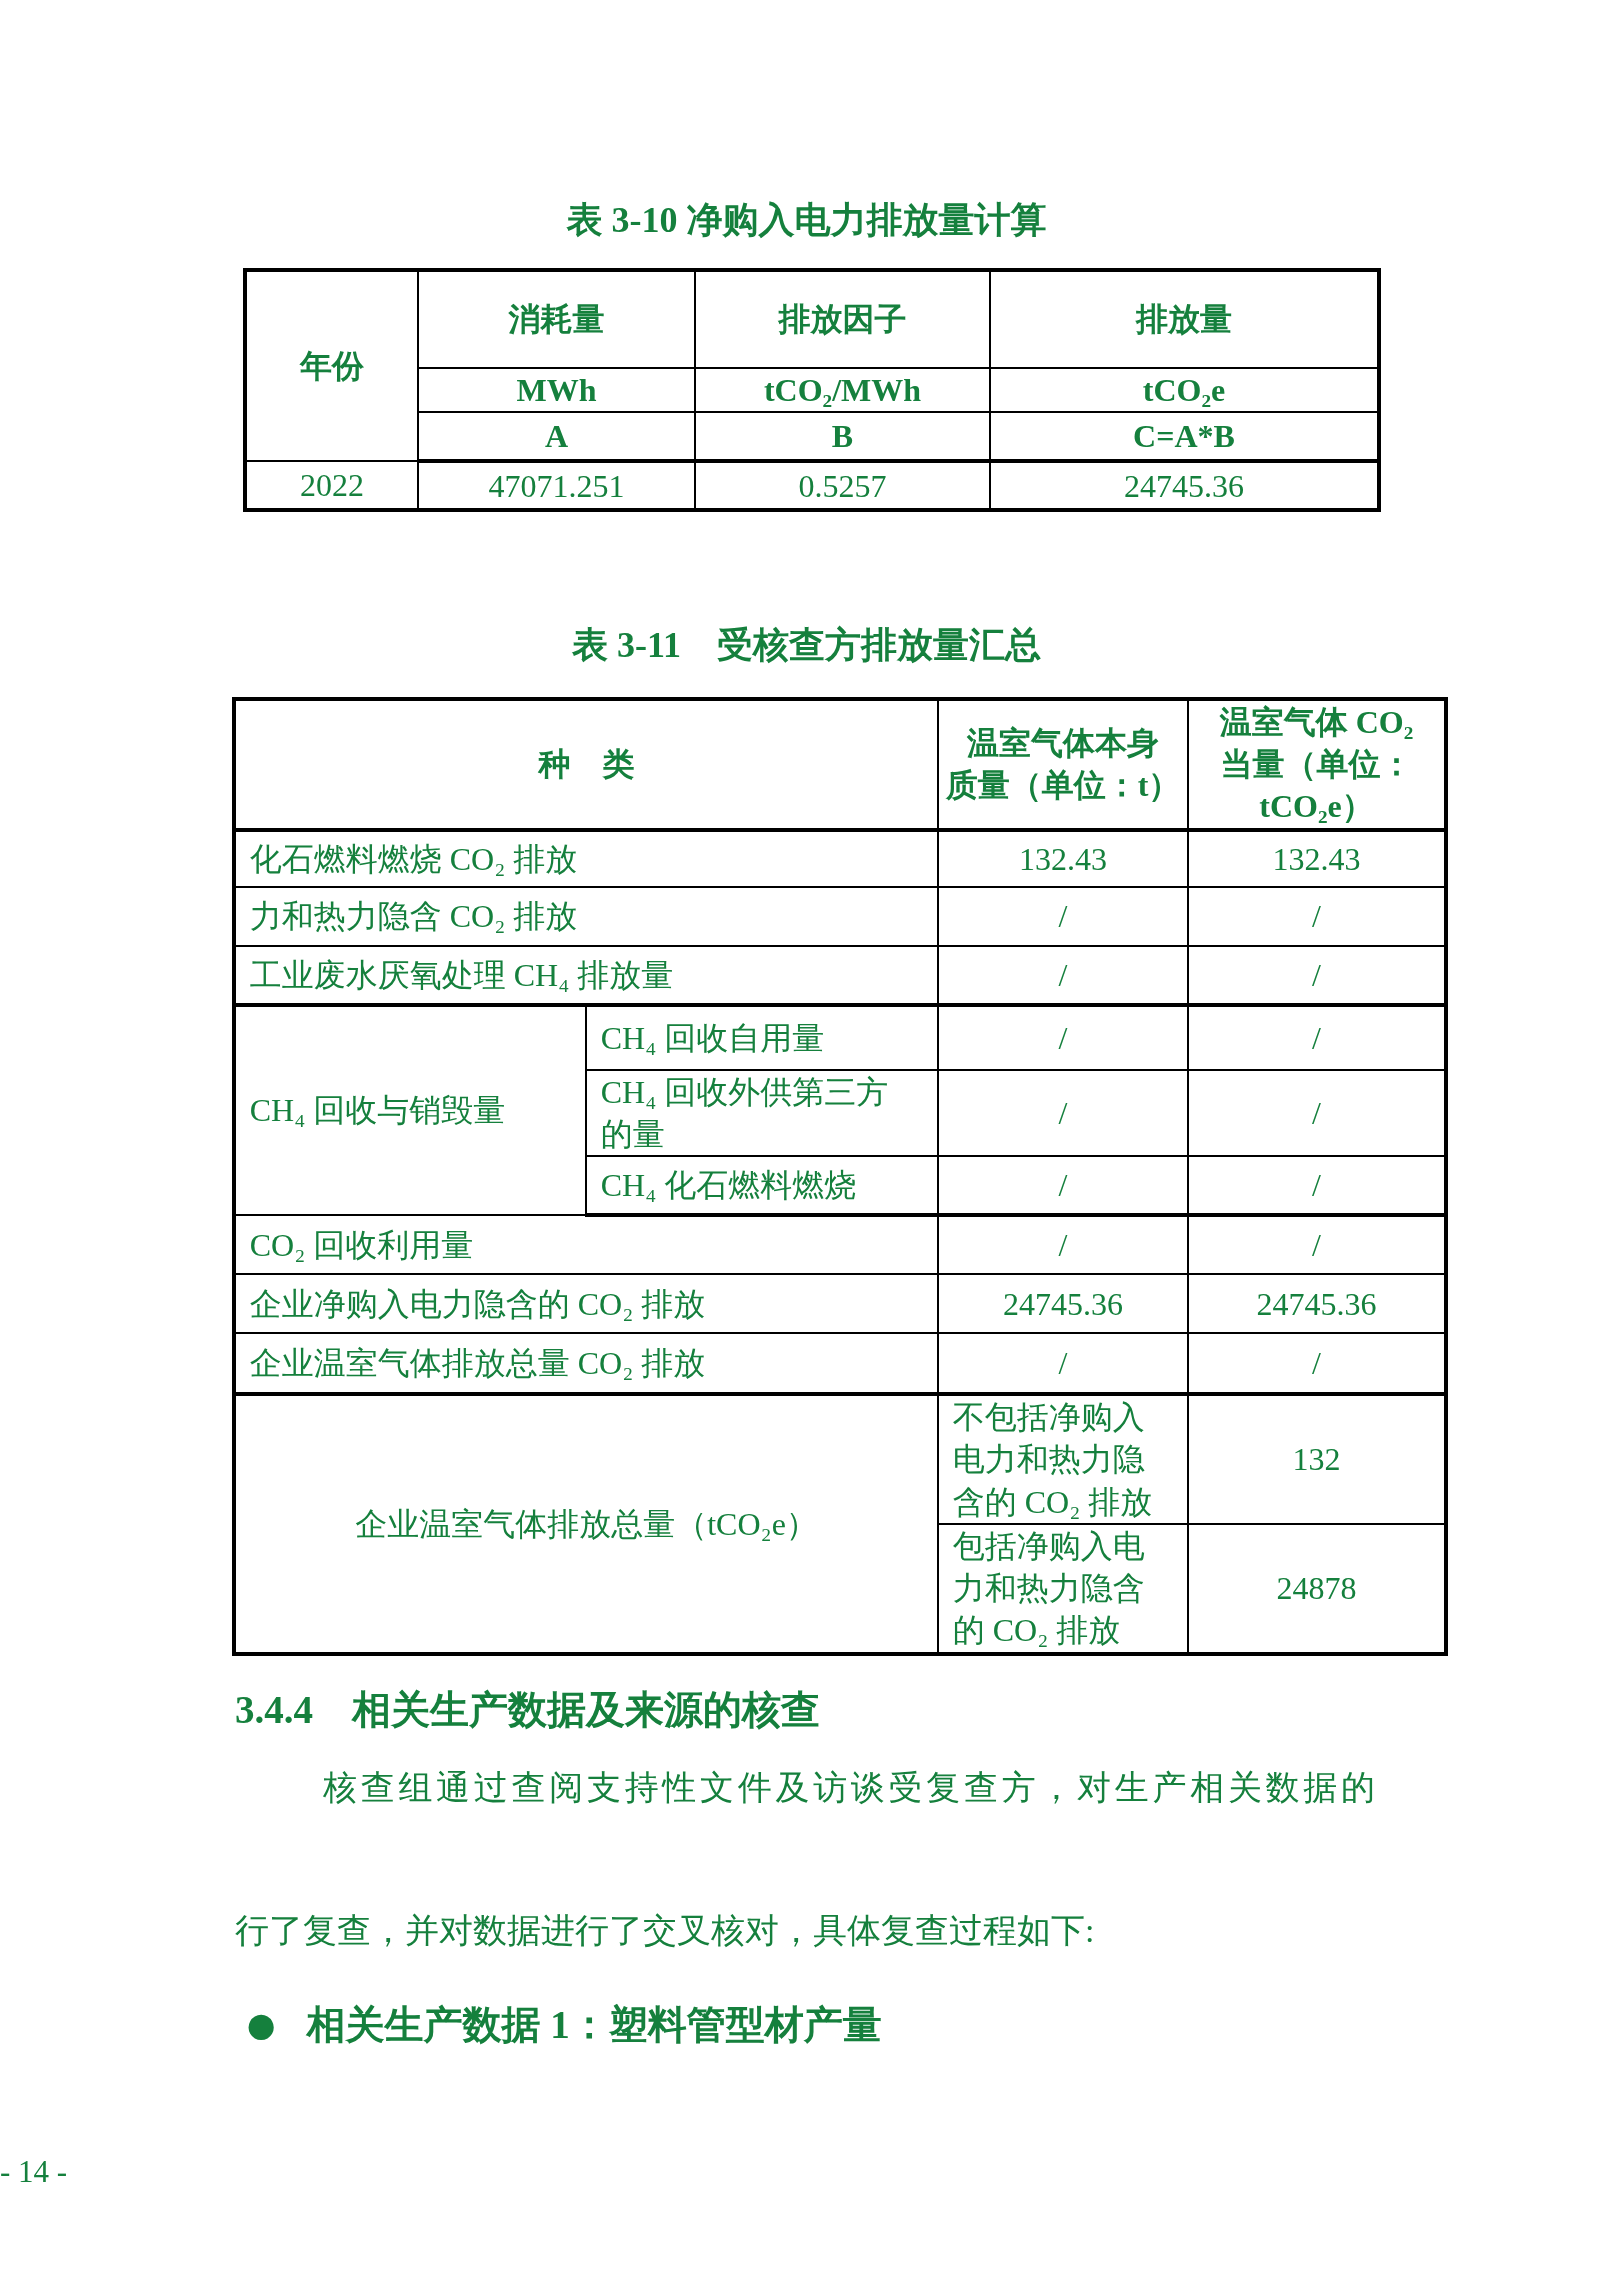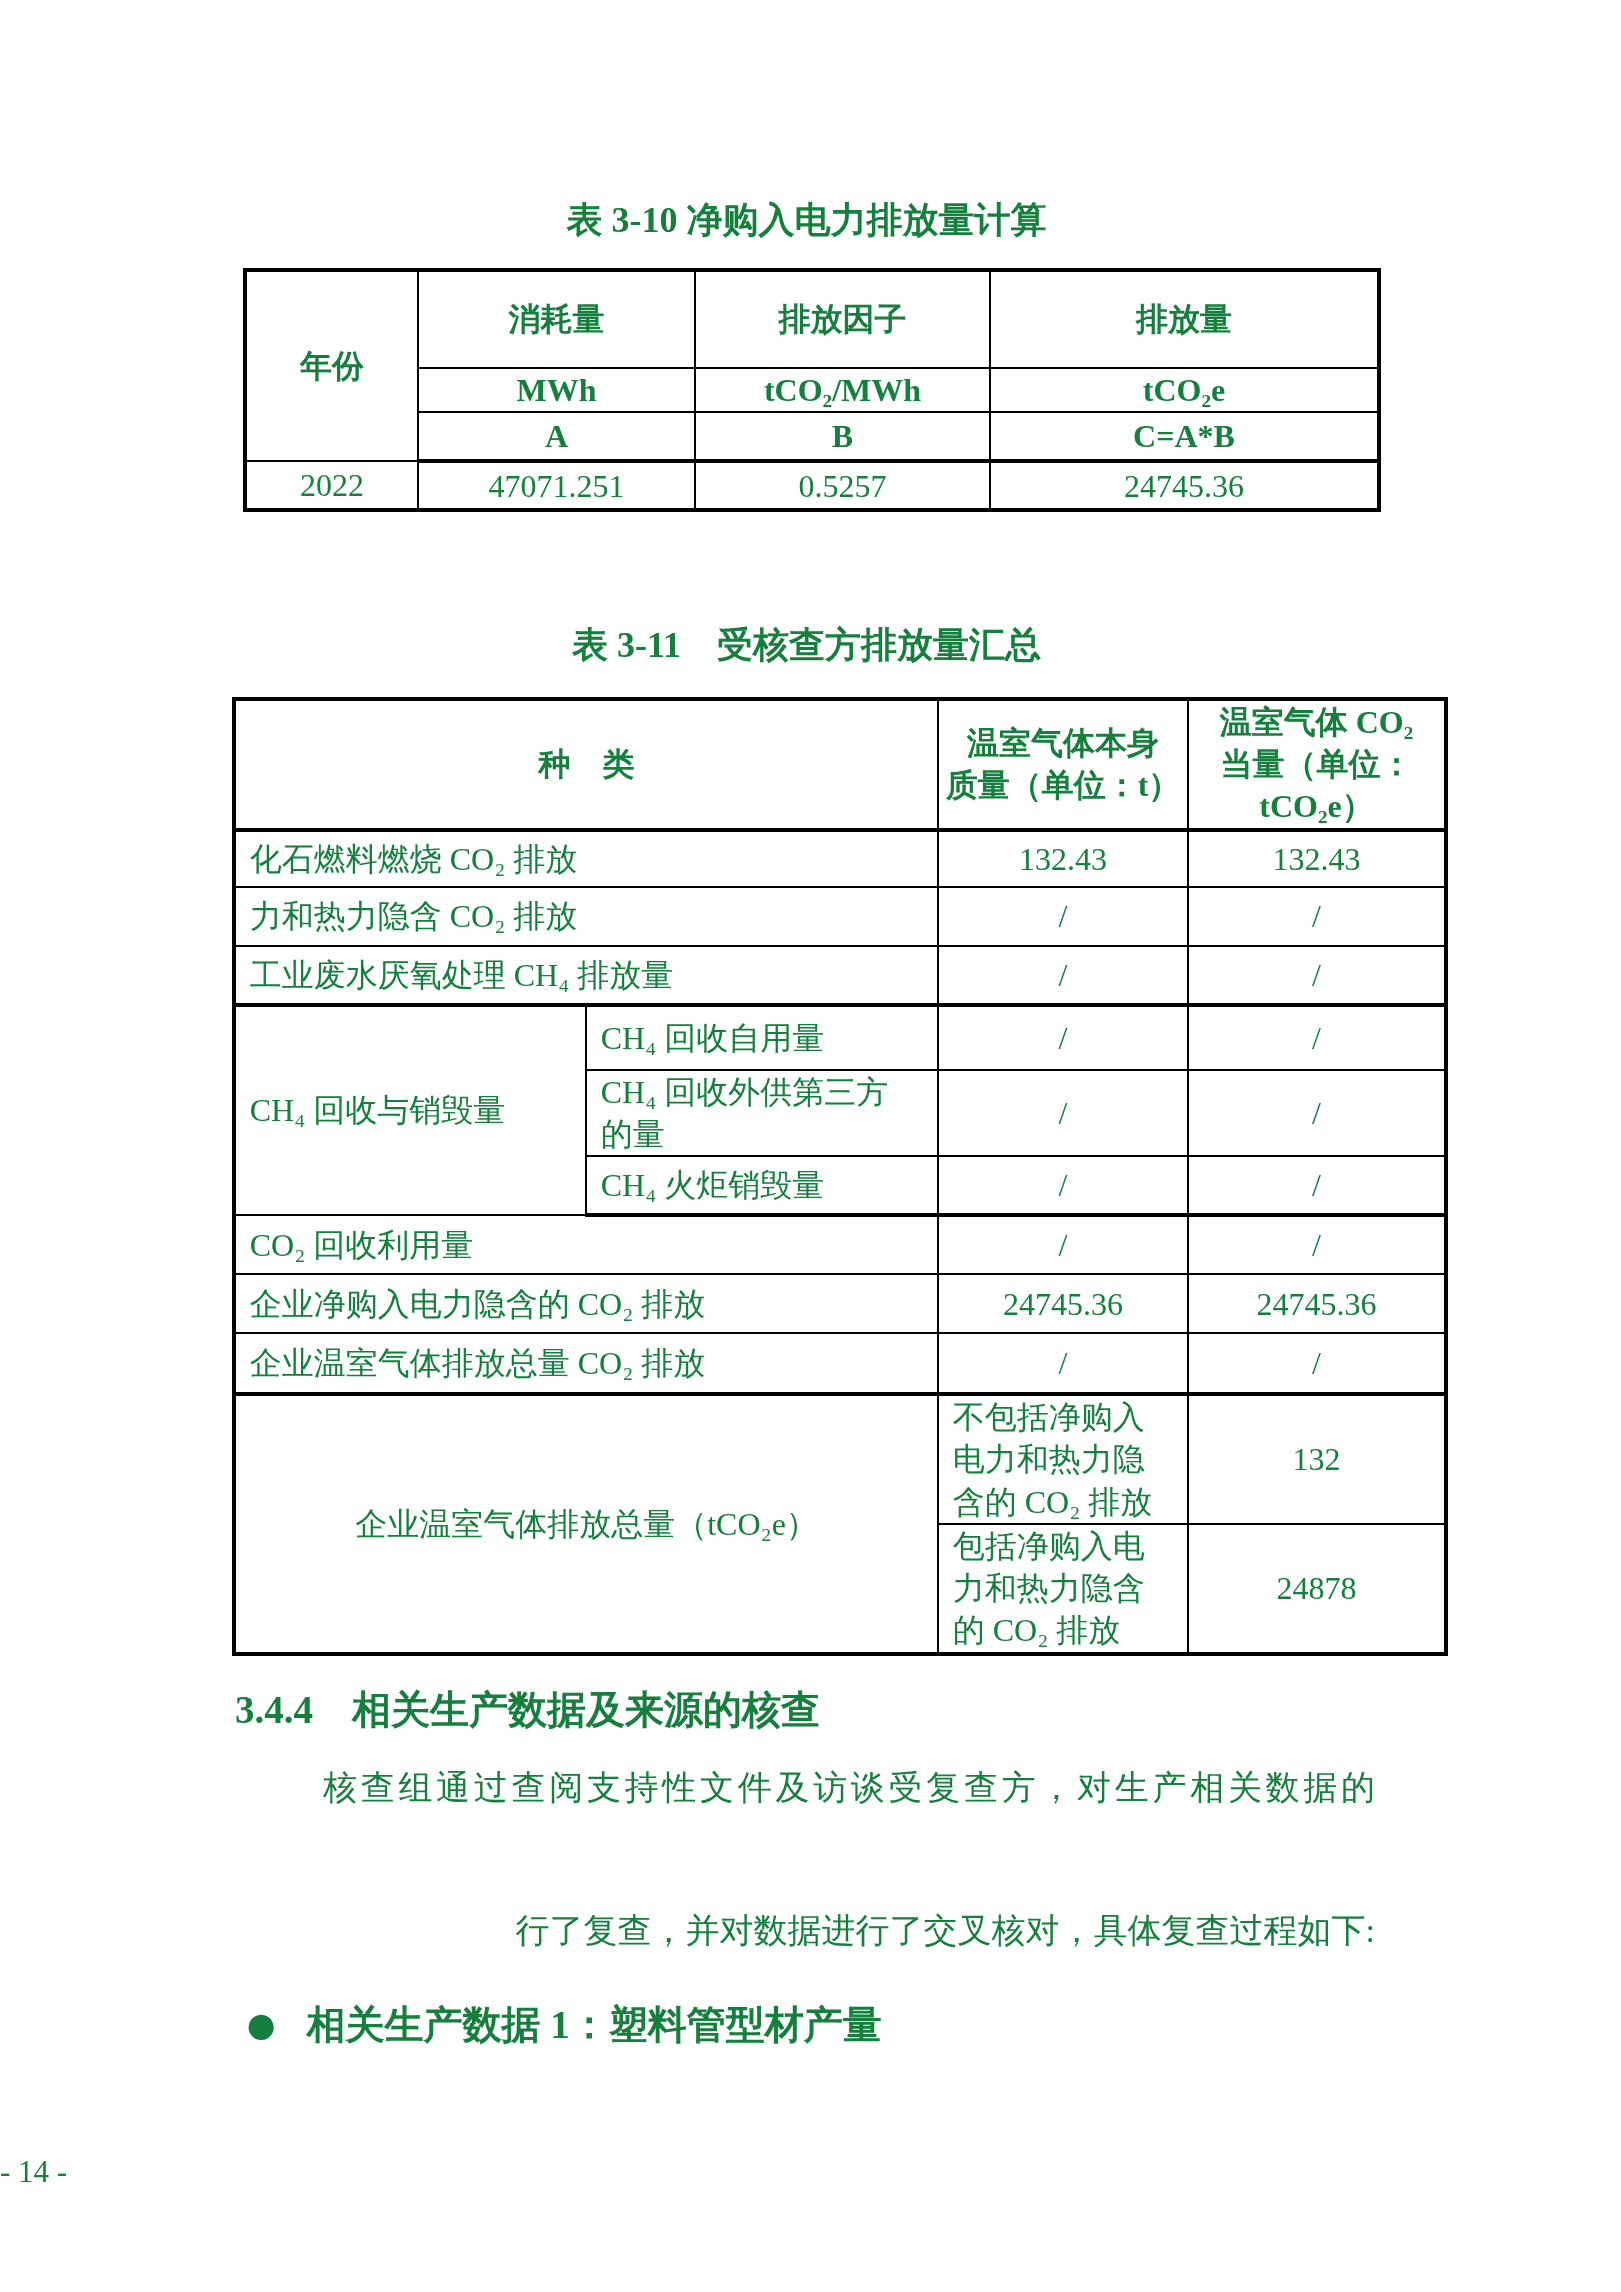--- a/index.html
+++ b/index.html
@@ -35,21 +35,21 @@
   tr.tb td{border-bottom-width:4.9px;}
   .t310{left:243px;top:268px;width:1135px;}
   .t311{left:232px;top:697px;width:1211px;}
   .sec-heading{
     left:235px;top:1686px;width:1215px;
     font-weight:bold;font-size:39px;line-height:47px;
     white-space:nowrap;
   }
   .para-line{
     left:235px;width:1140px;height:47px;
-    font-size:34px;line-height:47px;text-align:right;
+    font-size:34px;line-height:47px;
   }
   .just{text-align:justify;text-align-last:justify;}
   .indent{padding-left:88px;width:1052px;}
   .bullet-line{
     left:235px;top:2000px;width:1215px;height:49px;
     display:flex;align-items:center;
   }
   .bullet-marker{
     font-size:33px;line-height:49px;
     padding-left:11.8px;
@@ -145,21 +145,21 @@
         <td class="c">/</td>
         <td class="c">/</td>
       </tr>
       <tr style="height:78px">
         <td class="l pre">CH₄ 回收外供第三方
 的量</td>
         <td class="c">/</td>
         <td class="c">/</td>
       </tr>
       <tr style="height:59px" class="tb">
-        <td class="l">CH₄ 火炬销毁量</td>
+        <td class="l">CH₄ 化石燃料燃烧</td>
         <td class="c">/</td>
         <td class="c">/</td>
       </tr>
       <tr style="height:59px">
         <td colspan="2" class="l">CO₂ 回收利用量</td>
         <td class="c">/</td>
         <td class="c">/</td>
       </tr>
       <tr style="height:59px">
         <td colspan="2" class="l">企业净购入电力隐含的 CO₂ 排放</td>

